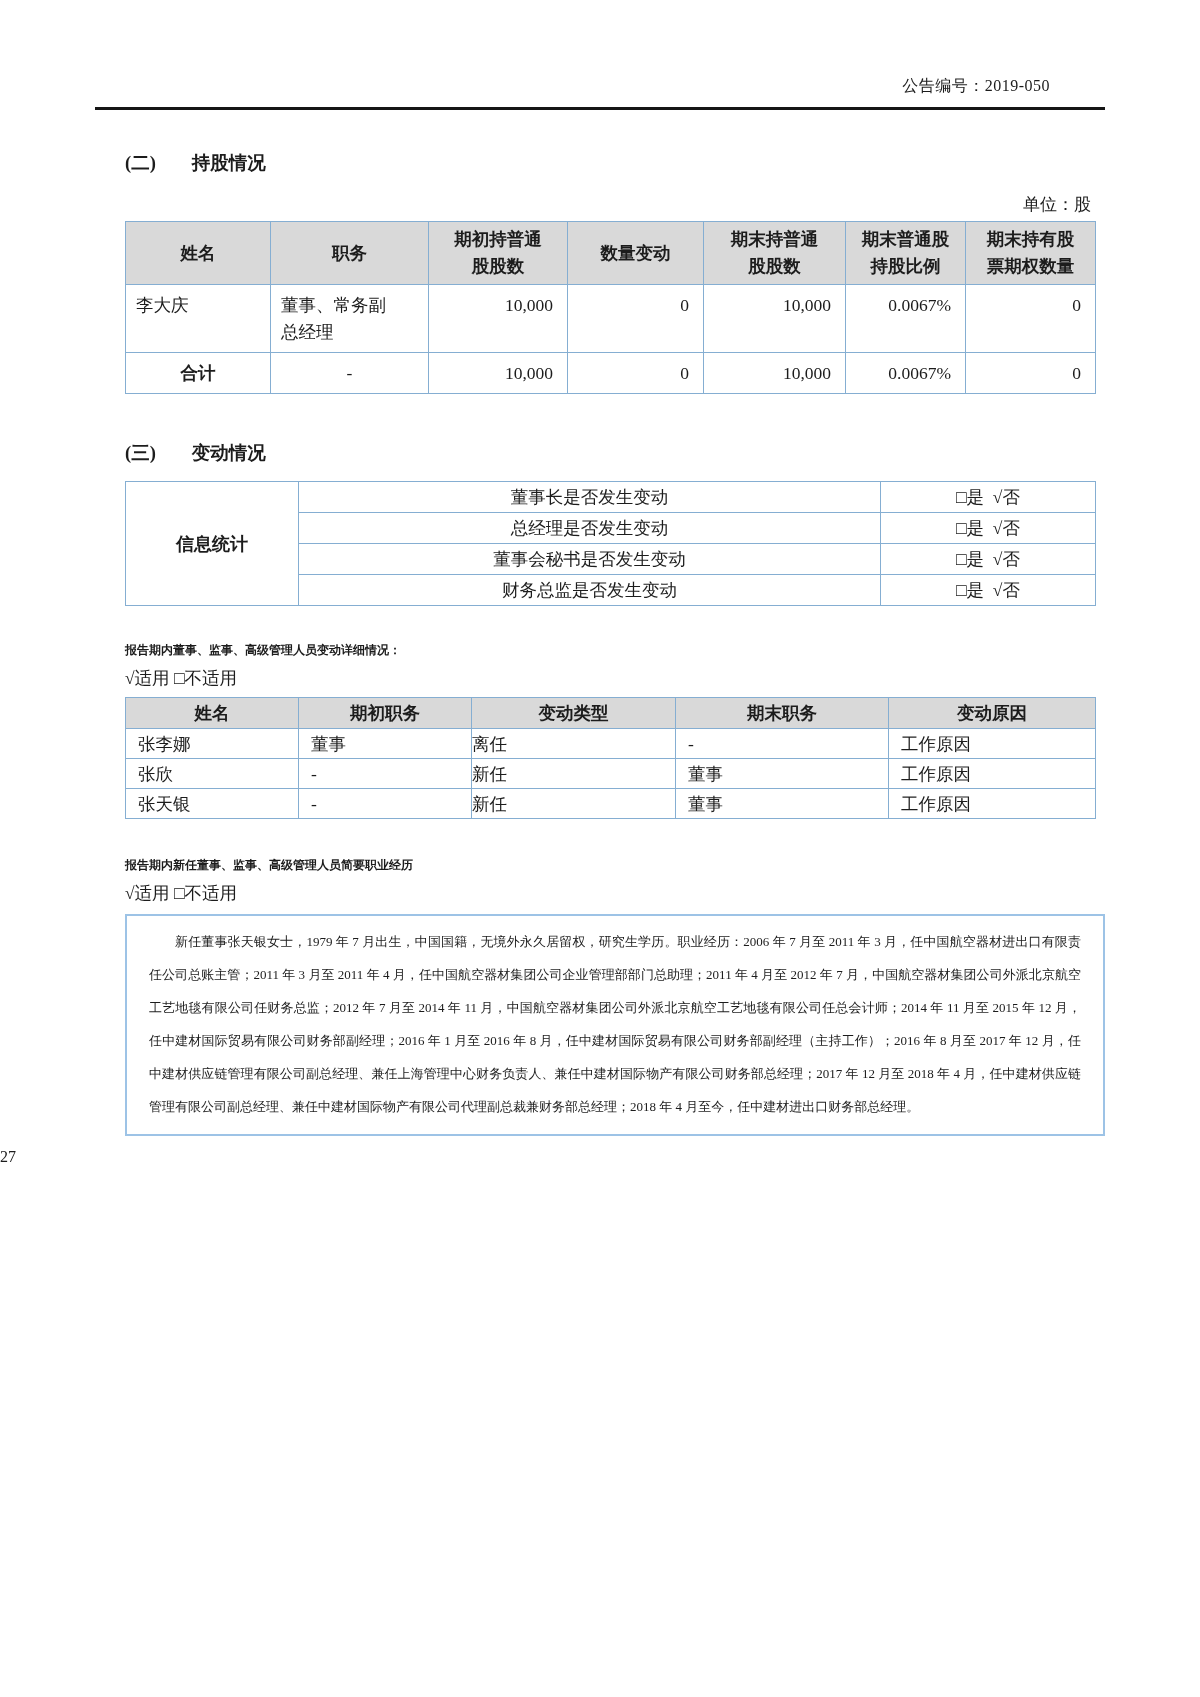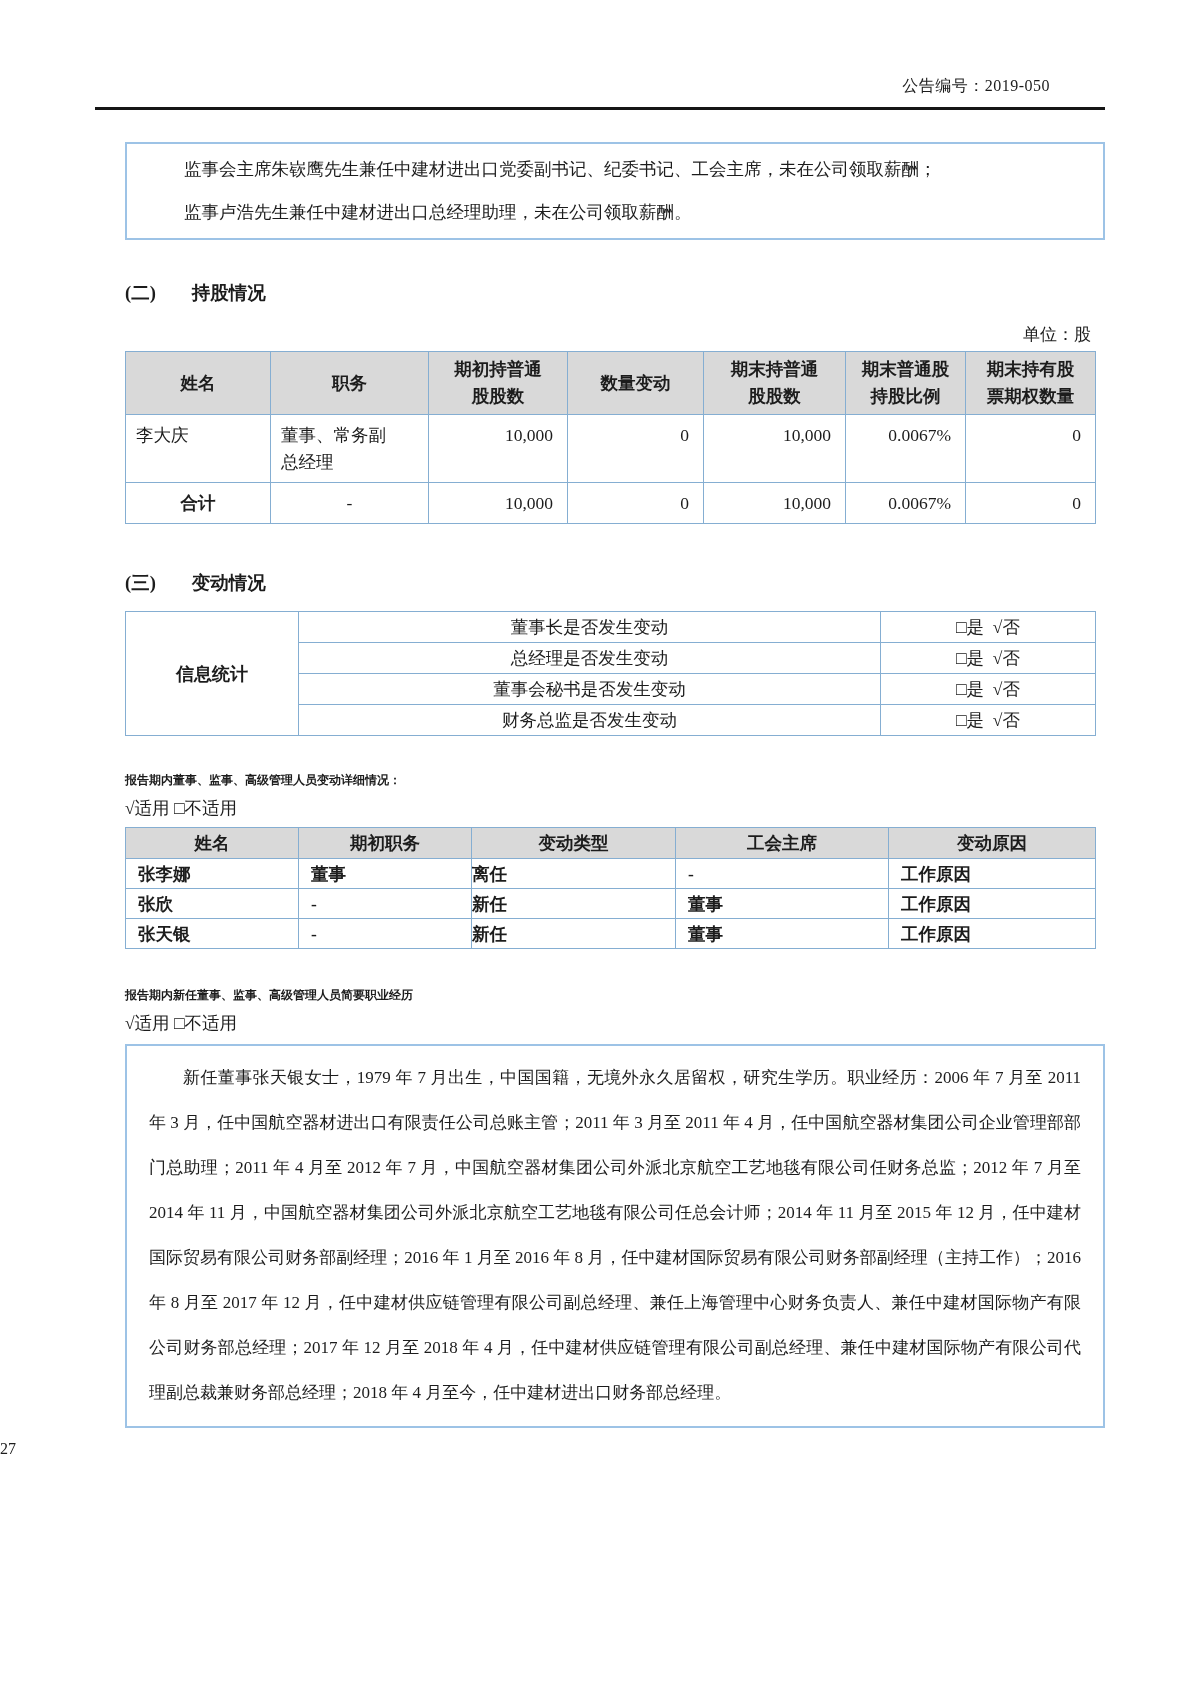--- a/index.html
+++ b/index.html
@@ -50,44 +50,40 @@
   .t2 td { height:31px; text-align:center; vertical-align:middle; line-height:22px; }
   .t2 .stat-label { font-weight:bold; font-size:18px; }
   .t2 .answer { white-space:pre; }
 
   .sub-heading { margin-top:36px; font-size:12px; font-weight:bold; }
   .applicable { margin-top:7px; font-size:17.5px; white-space:pre; }
 
   
   .t3 { margin-top:7px; }
   .t3 th { background:#d9d9d9; font-weight:bold; text-align:center; vertical-align:middle; height:31px; }
-  .t3 td { height:30px; vertical-align:middle; padding-left:12px; line-height:22px;font-weight:bold; }
+  .t3 td { height:30px; vertical-align:middle; padding-left:12px; line-height:22px; }
   .t3 td.center { padding-left:0; }
 
   .career-box {
     margin-top:9px; border:2px solid #9dc3e6; padding:9px 22px 11px 22px; background:#fff;
   }
-  .career-box p { font-size:17px; line-height:45px; text-indent:2em; text-align:justify; }
+  .career-box p { font-size:13px; line-height:33px; text-indent:2em; text-align:justify; }
 
   .footer-page { margin-top:12px; text-align:left; font-size:16px; }
 </style>
 </head>
 <body>
 
 <div class="page">
 
   <div class="announce-line">公告编号：2019-050</div>
   <div class="top-rule"></div>
 
   <div class="content">
 
-    <div class="intro-box">
-      <p>监事会主席朱嵚鹰先生兼任中建材进出口党委副书记、纪委书记、工会主席，未在公司领取薪酬；</p>
-      <p>监事卢浩先生兼任中建材进出口总经理助理，未在公司领取薪酬。</p>
-    </div>
 
     <h2 class="sec"><span class="sec-num">(二)</span><span>持股情况</span></h2>
 
     <div class="unit-line">单位：股</div>
 
     <table class="t1">
       <colgroup>
         <col style="width:145px">
           <col style="width:158px">
           <col style="width:139px">
@@ -170,21 +166,21 @@
           <col style="width:173px">
           <col style="width:204px">
         <col style="width:213px">
           <col style="width:207px">
       </colgroup>
       <tbody>
           <tr>
         <th>姓名</th>
         <th>期初职务</th>
         <th>变动类型</th>
-        <th>工会主席</th>
+        <th>期末职务</th>
         <th>变动原因</th>
       </tr>
       <tr>
         <td>张李娜</td>
         <td>董事</td>
         <td class="center">离任</td>
         <td>-</td>
         <td>工作原因</td>
       </tr>
       <tr>

